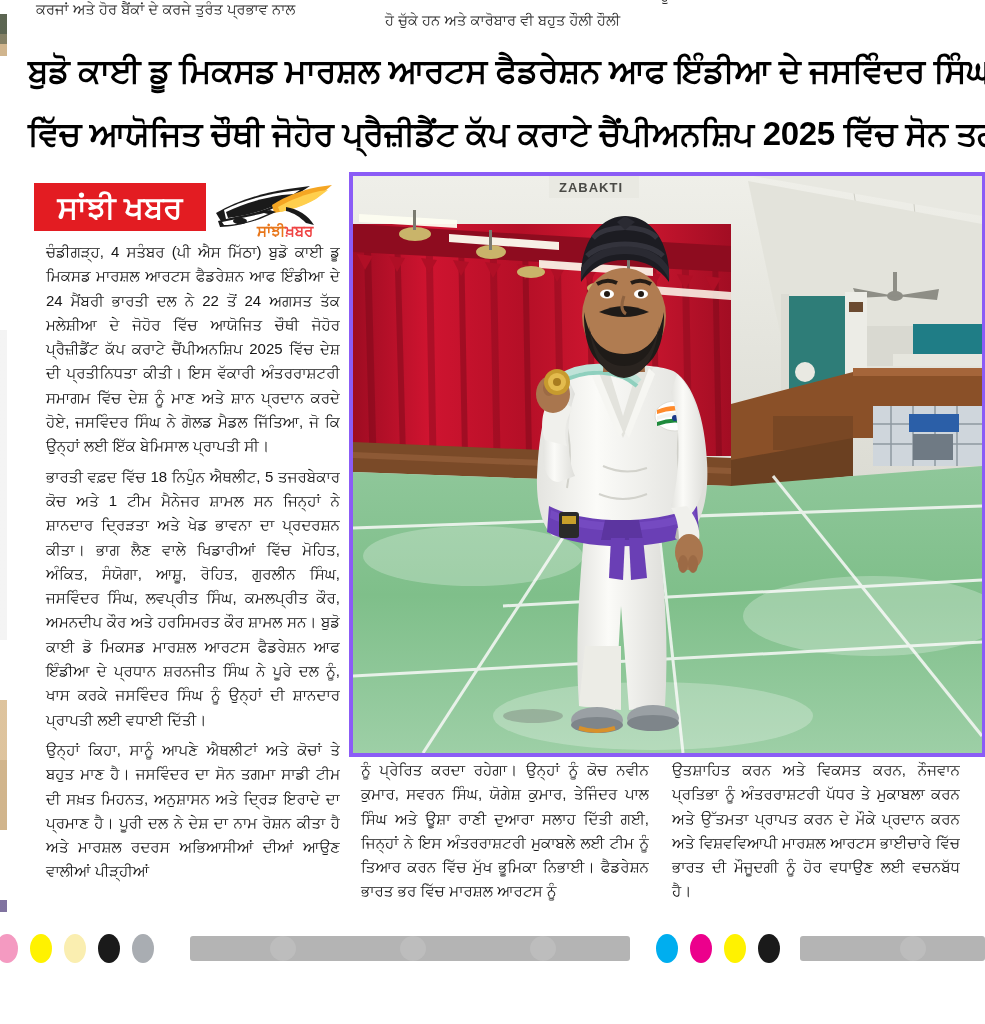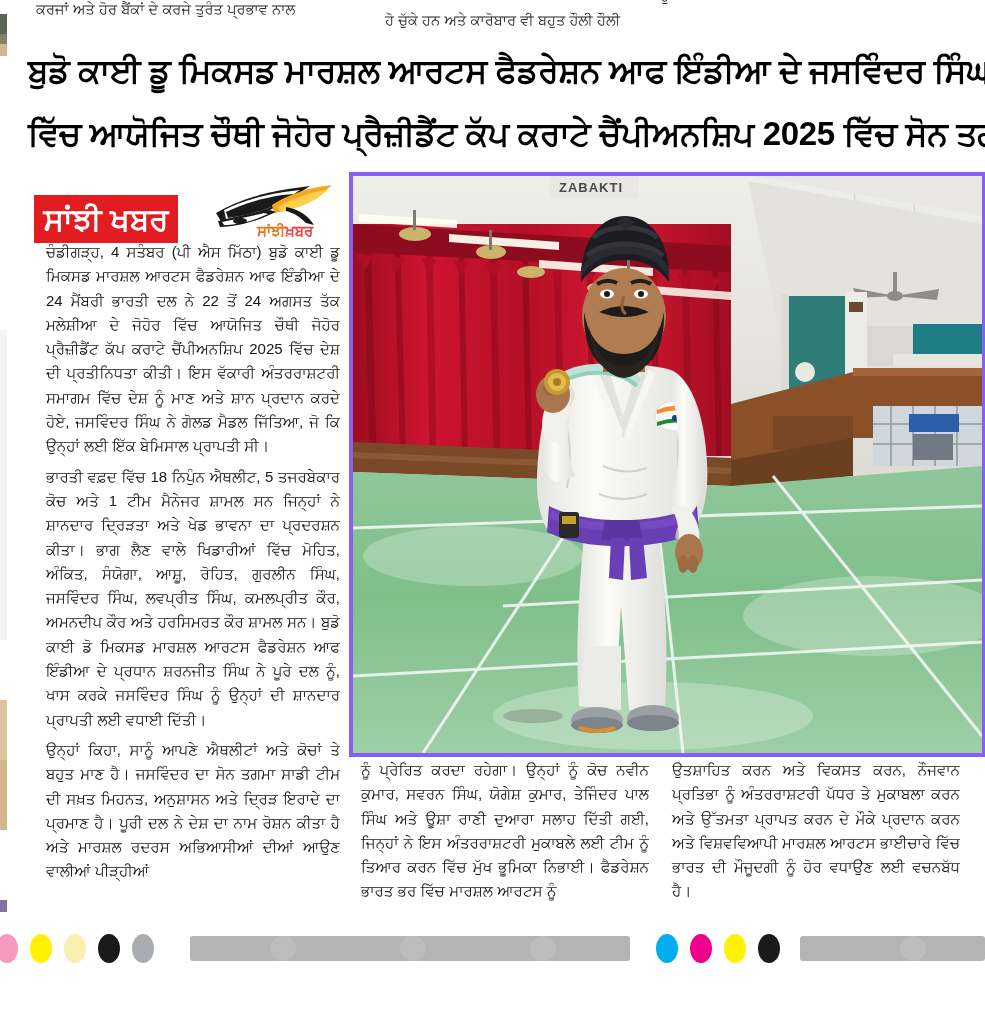--- a/index.html
+++ b/index.html
@@ -96,22 +96,22 @@
   .masthead {
     position: absolute;
     left: 34px;
     top: 183px;
     width: 305px;
     height: 62px;
   }
   .masthead-red {
     position: absolute;
     left: 0;
-    top: 12px;
-    width: 144px;
+    top: 0;
+    width: 172px;
     height: 48px;
     background: #e31c22;
     display: flex;
     align-items: center;
     justify-content: center;
   }
   .masthead-red span {
     color: #ffffff;
     font-size: 31px;
     font-weight: bold;

